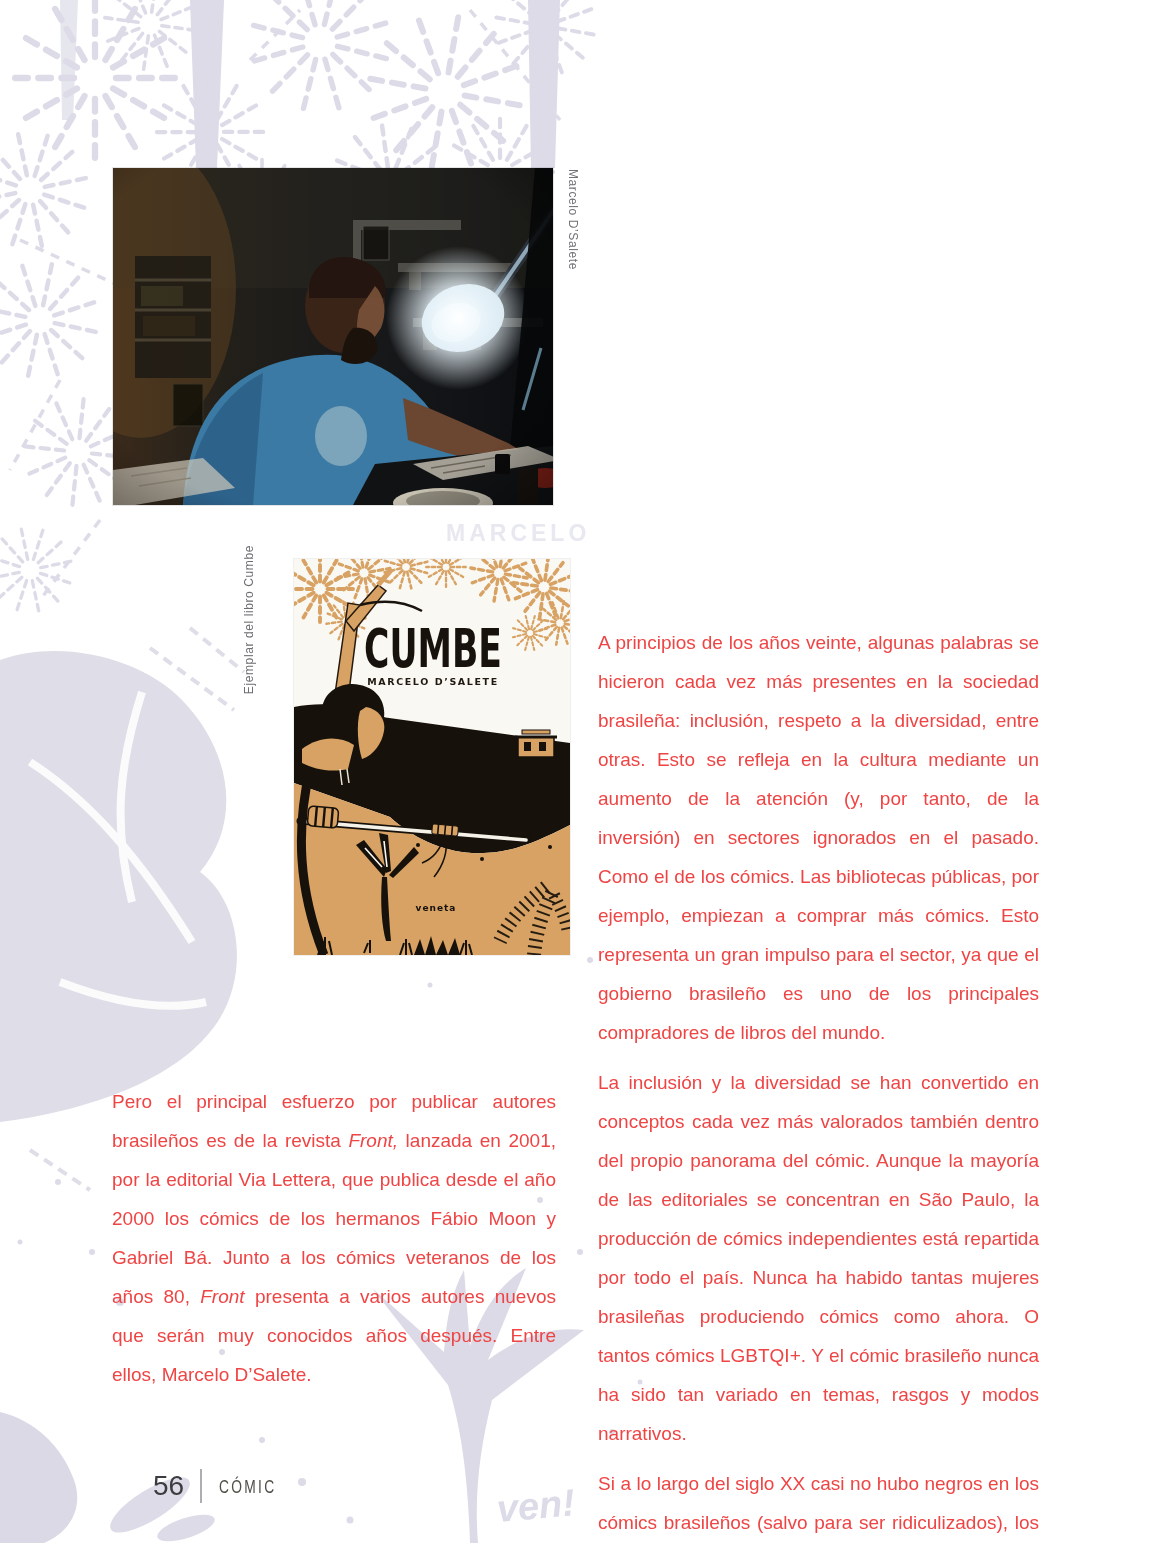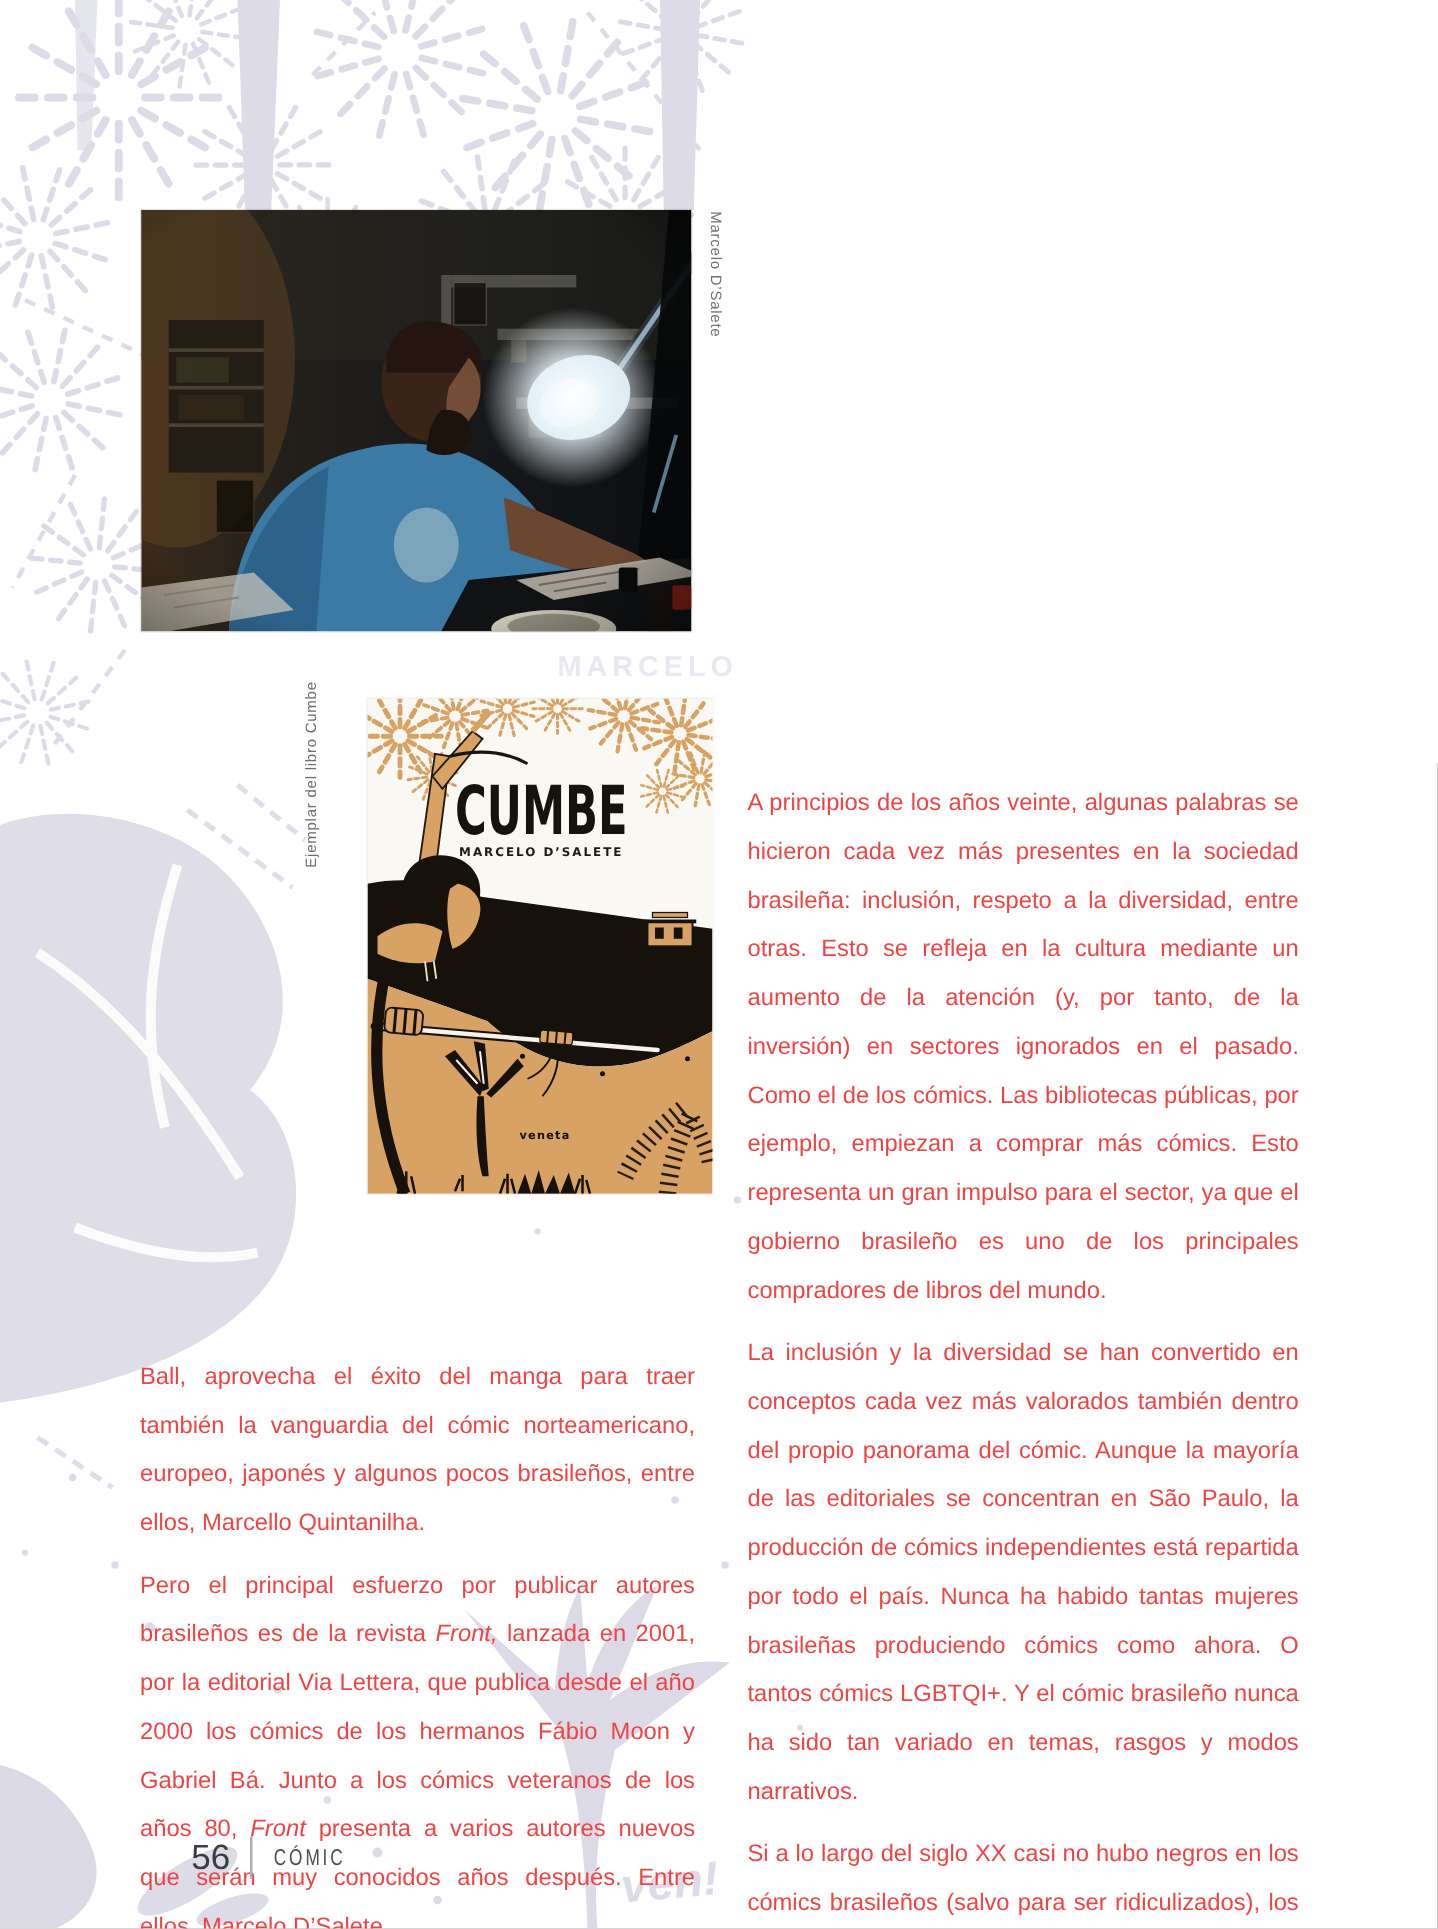--- a/index.html
+++ b/index.html
@@ -332,21 +332,20 @@
             <path d="M70,394 l4,-10 M76,394 l0,-13"></path>
           </g>
           <path d="M120,396 l6,-16 l5,16 l6,-19 l5,19 l7,-15 l5,15 l7,-17 l5,17 Z" fill="#17110b"></path>
         </g>
         <text x="142" y="352" text-anchor="middle" font-family="'DejaVu Sans',sans-serif" font-size="9" font-weight="bold" letter-spacing="1" fill="#17110b">veneta</text>
       </g>
     </svg>
   </figure>
 
   <div class="col col-left">
-      <p><span>Ball, aprovecha el éxito del manga para traer también la vanguardia del cómic norteamericano, europeo, japonés y algunos pocos brasileños, entre ellos, Marcello Quintanilha.</span></p>
       <p><span>Pero el principal esfuerzo por publicar autores brasileños es de la revista </span><i>Front,</i><span> lanzada en 2001, por la editorial Via Lettera, que publica desde el año 2000 los cómics de los hermanos Fábio Moon y Gabriel Bá. Junto a los cómics veteranos de los años 80, </span><i>Front</i><span> presenta a varios autores nuevos que serán muy conocidos años después. Entre ellos, Marcelo D’Salete.</span></p>
     </div>
 
   <div class="col col-right">
       <p><span>A principios de los años veinte, algunas palabras se hicieron cada vez más presentes en la sociedad brasileña: inclusión, respeto a la diversidad, entre otras. Esto se refleja en la cultura mediante un aumento de la atención (y, por tanto, de la inversión) en sectores ignorados en el pasado. Como el de los cómics. Las bibliotecas públicas, por ejemplo, empiezan a comprar más cómics. Esto representa un gran impulso para el sector, ya que el gobierno brasileño es uno de los principales compradores de libros del mundo.</span></p>
       <p><span>La inclusión y la diversidad se han convertido en conceptos cada vez más valorados también dentro del propio panorama del cómic. Aunque la mayoría de las editoriales se concentran en São Paulo, la producción de cómics independientes está repartida por todo el país. Nunca ha habido tantas mujeres brasileñas produciendo cómics como ahora. O tantos cómics LGBTQI+. Y el cómic brasileño nunca ha sido tan variado en temas, rasgos y modos narrativos.</span></p>
       <p><span>Si a lo largo del siglo XX casi no hubo negros en los cómics brasileños (salvo para ser ridiculizados), los cuatro cómics brasileños premiados internacionalmente en los últimos años están protagonizados por mujeres y hombres negros. Dos de ellos son de Marcello Quintanilha: </span><i>Tungstênio</i></p>
     </div>
 
   <div class="footer">

